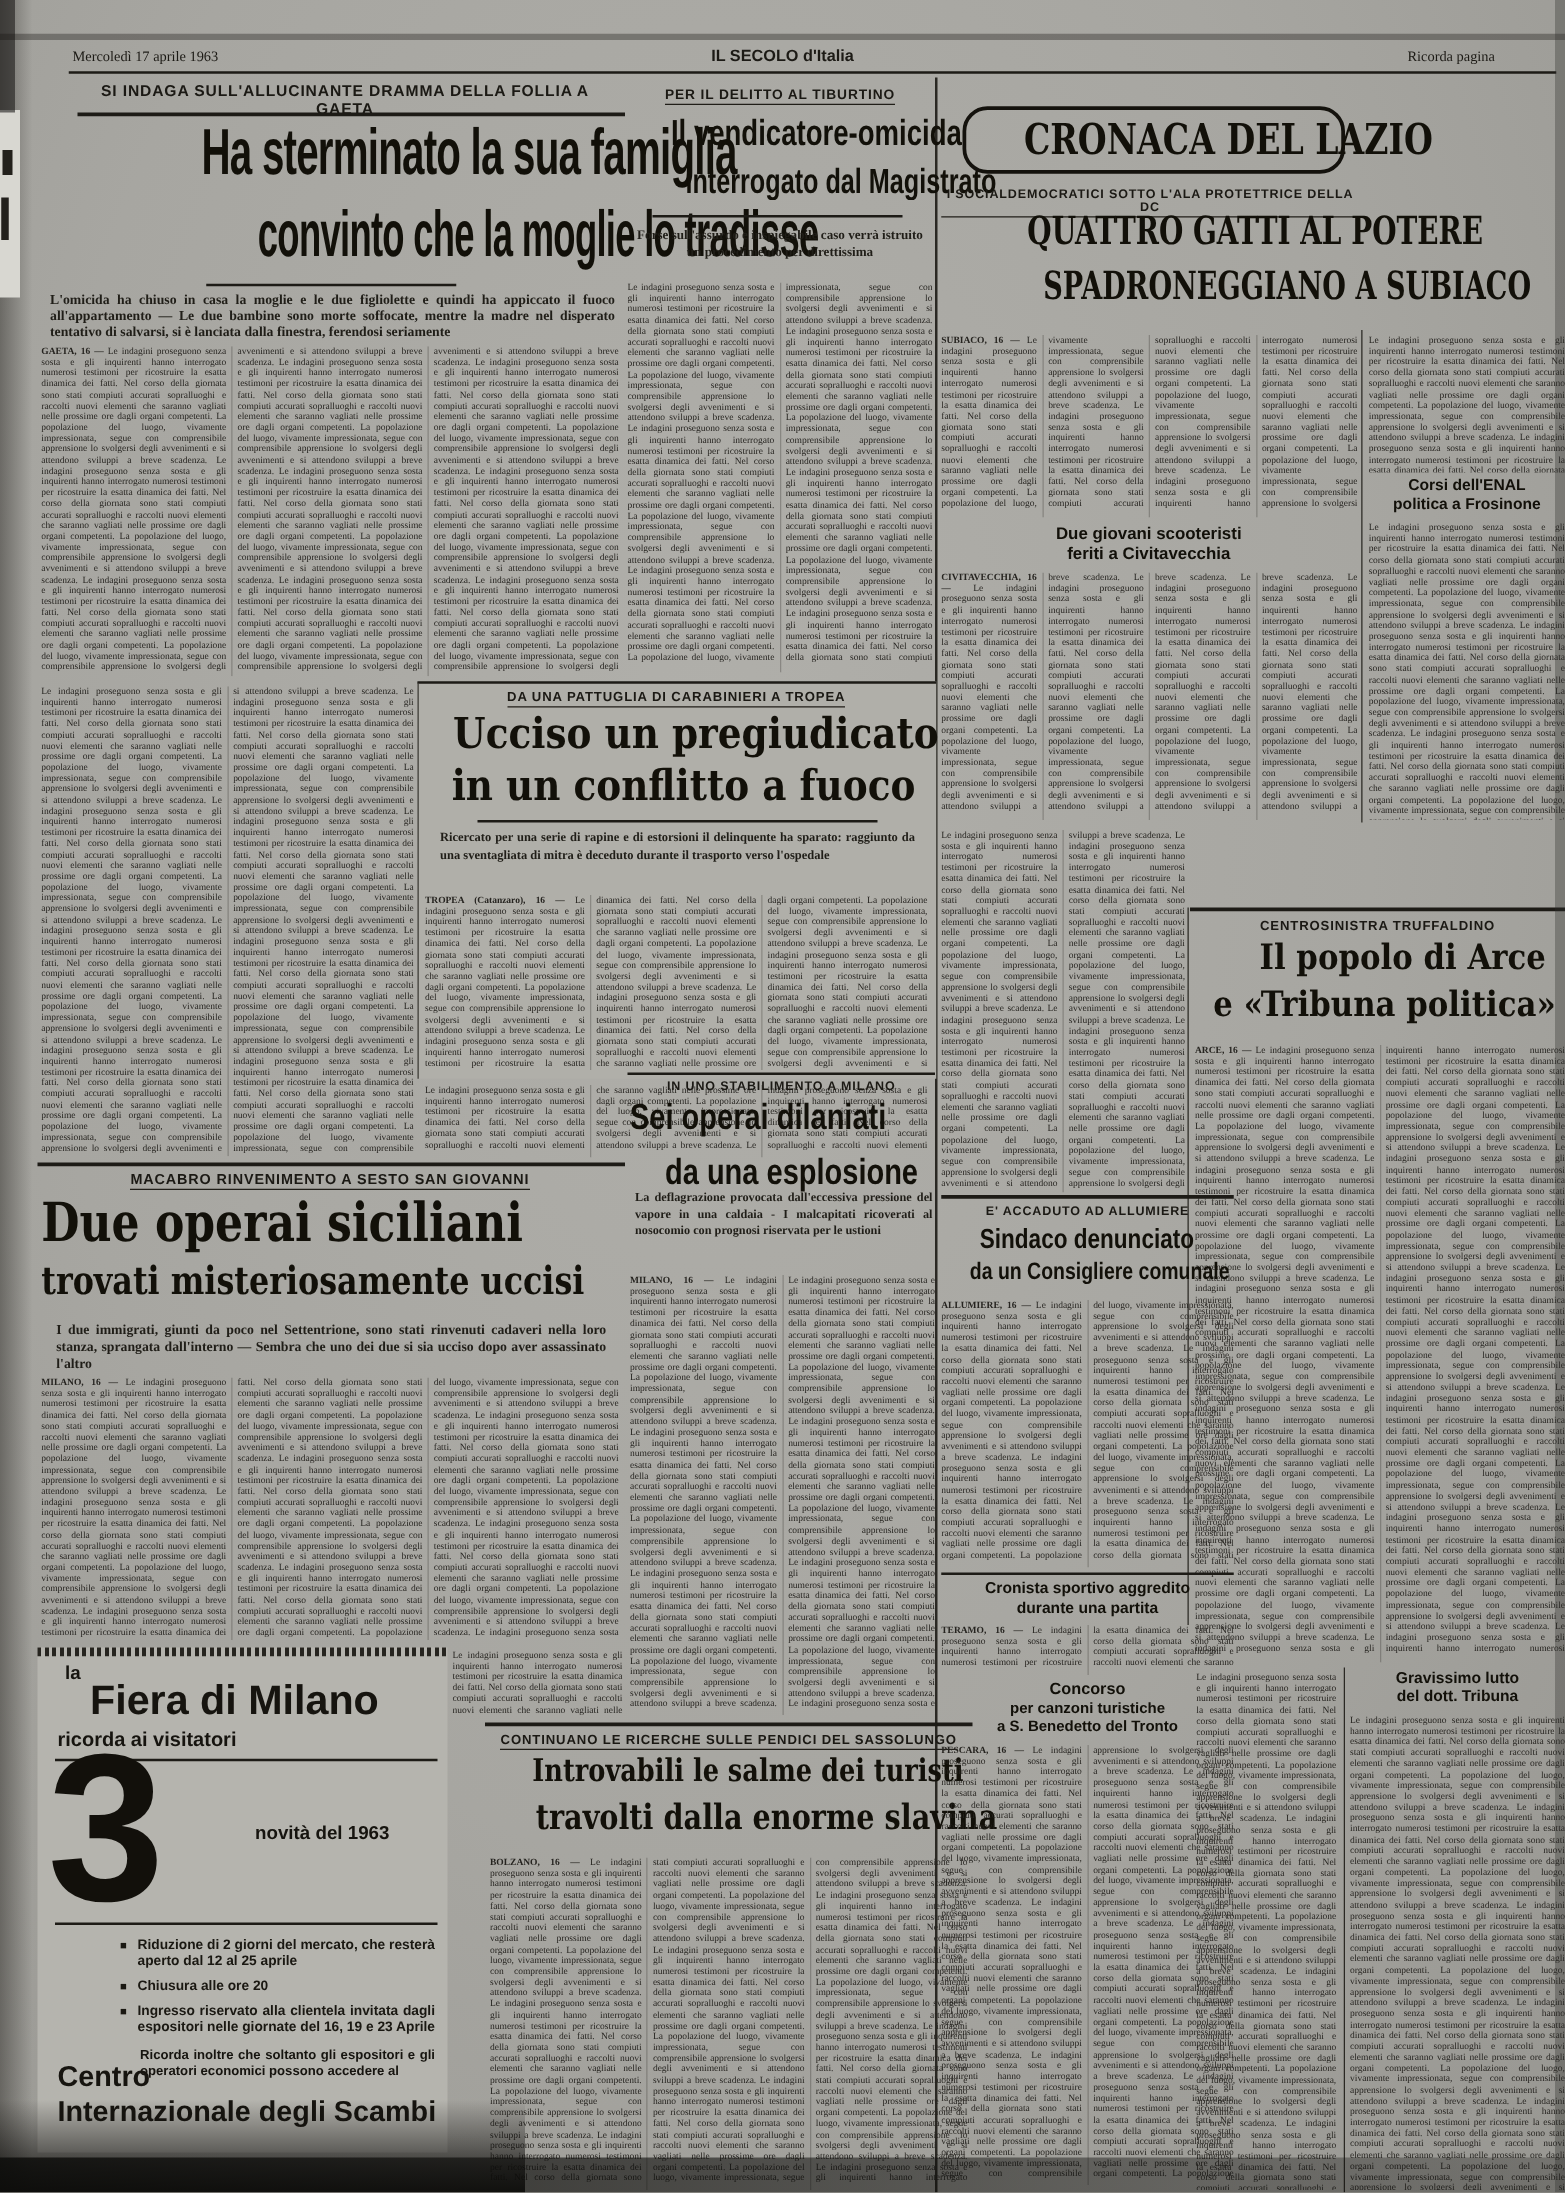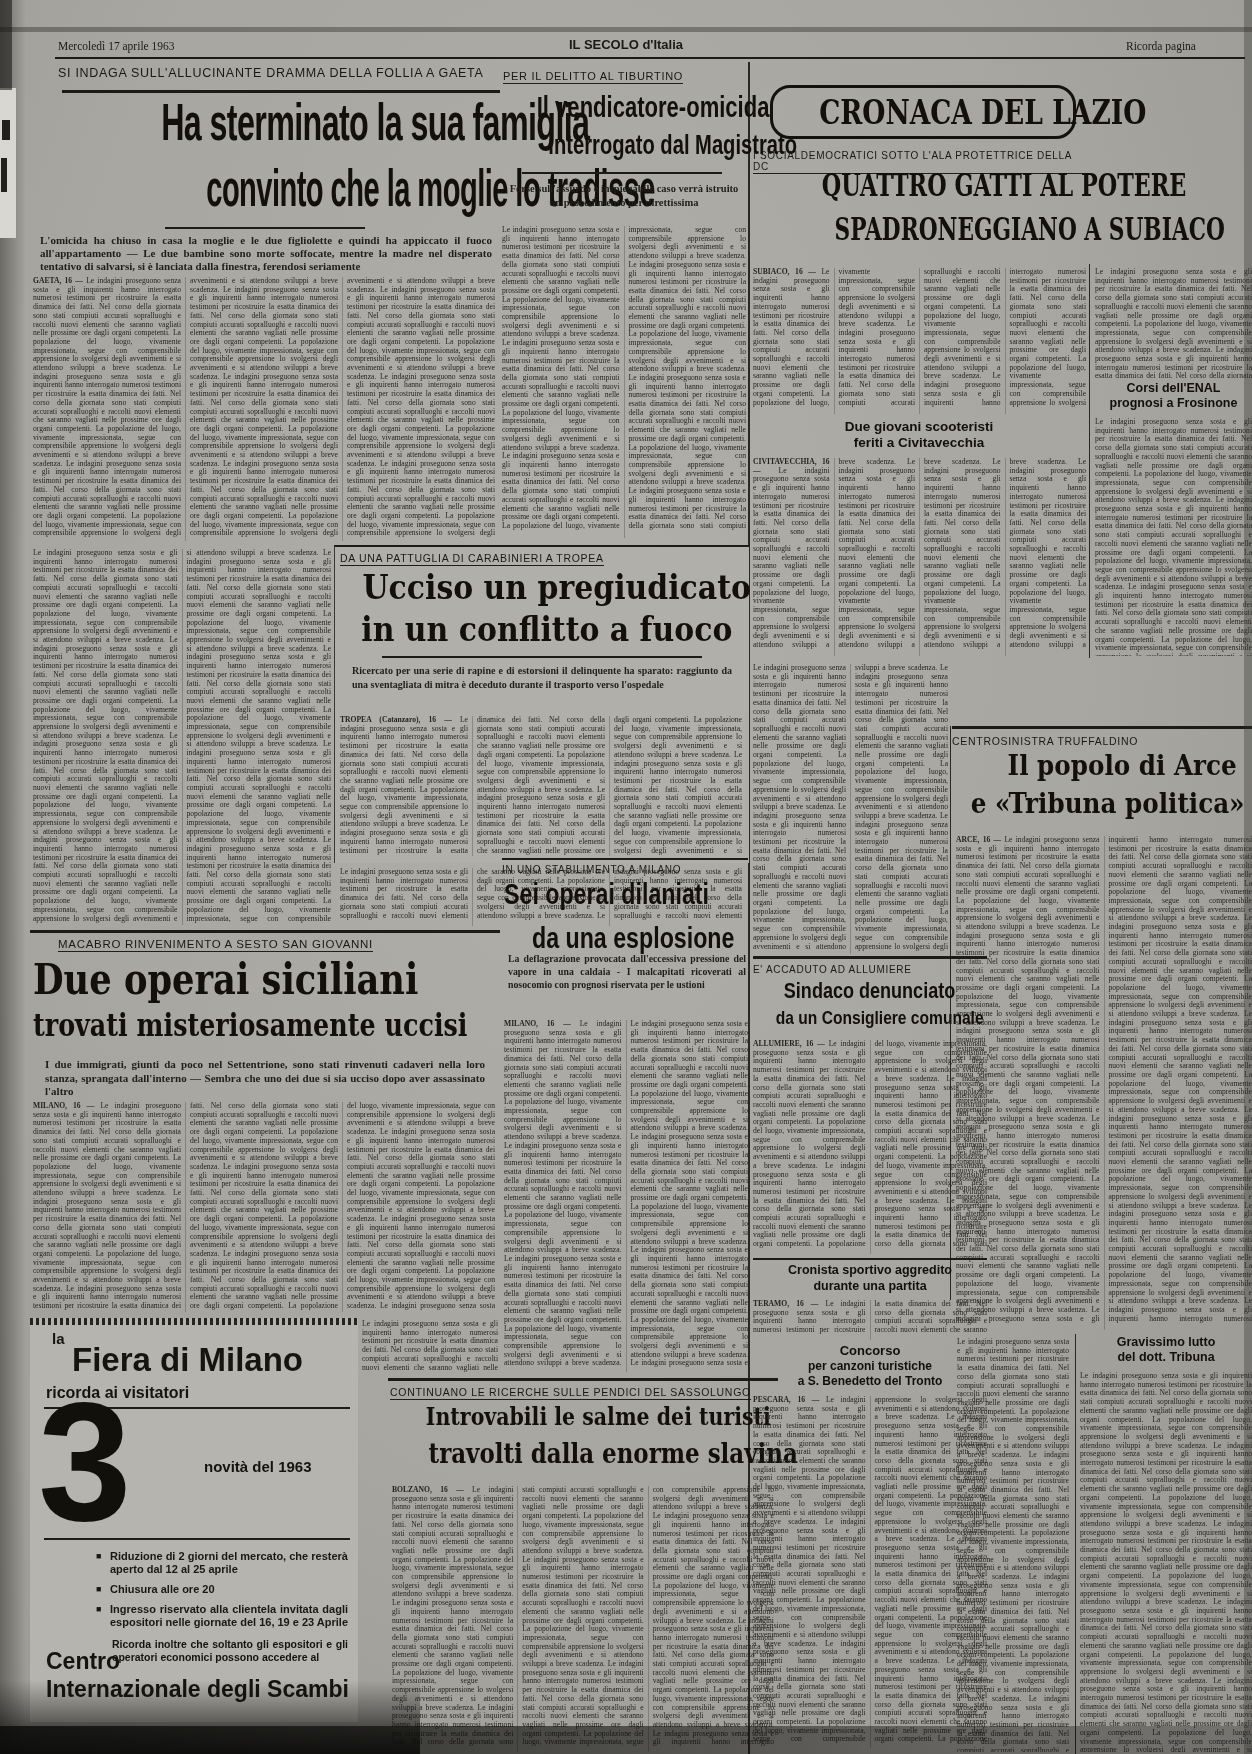--- a/index.html
+++ b/index.html
@@ -4,21 +4,21 @@
 <style>
   html,body{margin:0;padding:0;background:#6b6a66;}
   #page{position:relative;width:1252px;height:1754px;margin:0 auto;overflow:hidden;
     background:#a7a6a1;
     background-image:radial-gradient(ellipse at 45% 35%, #b0afaa 0%, #a7a6a1 55%, #989792 100%);
     font-family:"Liberation Serif", serif;color:#1c1a15;}
   .abs{position:absolute;}
   .rule-h{background:#1d1b16;}
   .rule-v{background:#2a2823;}
   
-  .kick{font-family:"Liberation Sans",sans-serif;font-weight:normal;
+  .kick{font-family:"Liberation Sans",sans-serif;font-weight:bold;text-align:center;
     color:#1b1914;letter-spacing:0.7px;}
   .ku{display:inline-block;border-bottom:1.5px solid #201e18;padding-bottom:1px;}
   
   .hl{font-weight:bold;color:#121009;text-align:center;line-height:1.02;}
   .hl-left{text-align:left;}
   .sans{font-family:"Liberation Sans",sans-serif;}
   .serif{font-family:"DejaVu Serif",serif;}
   .cx{display:inline-block;white-space:nowrap;transform-origin:50% 50%;}
   .cxl{display:inline-block;white-space:nowrap;transform-origin:0 50%;}
   
@@ -80,21 +80,21 @@
   <div class="abs bt c4" style="left:753px;top:268px;width:333px;height:146px;"><span class="lead">SUBIACO, 16 — </span><span>Le indagini proseguono senza sosta e gli inquirenti hanno interrogato numerosi testimoni per ricostruire la esatta dinamica dei fatti. Nel corso della giornata sono stati compiuti accurati sopralluoghi e raccolti nuovi elementi che saranno vagliati nelle prossime ore dagli organi competenti. La popolazione del luogo, vivamente impressionata, segue con comprensibile apprensione lo svolgersi degli avvenimenti e si attendono sviluppi a breve scadenza. Le indagini proseguono senza sosta e gli inquirenti hanno interrogato numerosi testimoni per ricostruire la esatta dinamica dei fatti. Nel corso della giornata sono stati compiuti accurati sopralluoghi e raccolti nuovi elementi che saranno vagliati nelle prossime ore dagli organi competenti. La popolazione del luogo, vivamente impressionata, segue con comprensibile apprensione lo svolgersi degli avvenimenti e si attendono sviluppi a breve scadenza. Le indagini proseguono senza sosta e gli inquirenti hanno interrogato numerosi testimoni per ricostruire la esatta dinamica dei fatti. Nel corso della giornata sono stati compiuti accurati sopralluoghi e raccolti nuovi elementi che saranno vagliati nelle prossime ore dagli organi competenti. La popolazione del luogo, vivamente impressionata, segue con comprensibile apprensione lo svolgersi degli avvenimenti e si attendono sviluppi a breve scadenza. Le indagini proseguono senza sosta e gli inquirenti hanno interrogato numerosi testimoni per ricostruire la esatta dinamica dei fatti. Nel corso della giornata sono stati compiuti accurati sopralluoghi e raccolti nuovi elementi che saranno vagliati nelle prossime ore dagli organi competenti. La popolazione del luogo, vivamente impressionata, segue con comprensibile apprensione lo svolgersi degli avvenimenti e si attendono sviluppi a breve scadenza. Le indagini proseguono senza sosta e gli inquirenti hanno interrogato numerosi testimoni per ricostruire la esatta dinamica dei fatti. Nel corso della giornata sono stati compiuti accurati sopralluoghi e raccolti nuovi elementi che saranno vagliati nelle prossime ore dagli organi competenti. La popolazione del luogo, vivamente impressionata, segue con comprensibile apprensione lo svolgersi degli avvenimenti e si attendono sviluppi a breve scadenza. Le indagini proseguono senza sosta e gli inquirenti hanno interrogato numerosi testimoni per ricostruire la esatta dinamica dei fatti. Nel corso della giornata sono stati compiuti accurati sopralluoghi e raccolti nuovi elementi che saranno vagliati nelle prossime ore dagli organi competenti. La popolazione del luogo, vivamente impressionata, segue con comprensibile apprensione lo svolgersi degli avvenimenti e si attendono sviluppi a breve scadenza.</span></div>
 
   <div class="abs hl sans" style="left:795px;top:420px;width:248px;font-size:13.5px;"><span>Due giovani scooteristi</span></div>
   <div class="abs hl sans" style="left:795px;top:436px;width:248px;font-size:13.5px;"><span>feriti a Civitavecchia</span></div>
   <div class="abs bt c4" style="left:753px;top:458px;width:333px;height:198px;"><span class="lead">CIVITAVECCHIA, 16 — </span><span>Le indagini proseguono senza sosta e gli inquirenti hanno interrogato numerosi testimoni per ricostruire la esatta dinamica dei fatti. Nel corso della giornata sono stati compiuti accurati sopralluoghi e raccolti nuovi elementi che saranno vagliati nelle prossime ore dagli organi competenti. La popolazione del luogo, vivamente impressionata, segue con comprensibile apprensione lo svolgersi degli avvenimenti e si attendono sviluppi a breve scadenza. Le indagini proseguono senza sosta e gli inquirenti hanno interrogato numerosi testimoni per ricostruire la esatta dinamica dei fatti. Nel corso della giornata sono stati compiuti accurati sopralluoghi e raccolti nuovi elementi che saranno vagliati nelle prossime ore dagli organi competenti. La popolazione del luogo, vivamente impressionata, segue con comprensibile apprensione lo svolgersi degli avvenimenti e si attendono sviluppi a breve scadenza. Le indagini proseguono senza sosta e gli inquirenti hanno interrogato numerosi testimoni per ricostruire la esatta dinamica dei fatti. Nel corso della giornata sono stati compiuti accurati sopralluoghi e raccolti nuovi elementi che saranno vagliati nelle prossime ore dagli organi competenti. La popolazione del luogo, vivamente impressionata, segue con comprensibile apprensione lo svolgersi degli avvenimenti e si attendono sviluppi a breve scadenza. Le indagini proseguono senza sosta e gli inquirenti hanno interrogato numerosi testimoni per ricostruire la esatta dinamica dei fatti. Nel corso della giornata sono stati compiuti accurati sopralluoghi e raccolti nuovi elementi che saranno vagliati nelle prossime ore dagli organi competenti. La popolazione del luogo, vivamente impressionata, segue con comprensibile apprensione lo svolgersi degli avvenimenti e si attendono sviluppi a breve scadenza. Le indagini proseguono senza sosta e gli inquirenti hanno interrogato numerosi testimoni per ricostruire la esatta dinamica dei fatti. Nel corso della giornata sono stati compiuti accurati sopralluoghi e raccolti nuovi elementi che saranno vagliati nelle prossime ore dagli organi competenti. La popolazione del luogo, vivamente impressionata, segue con comprensibile apprensione lo svolgersi degli avvenimenti e si attendono sviluppi a breve scadenza. Le indagini proseguono senza sosta e gli inquirenti hanno interrogato numerosi testimoni per ricostruire la esatta dinamica dei fatti. Nel corso della giornata sono stati compiuti accurati sopralluoghi e raccolti nuovi elementi che saranno vagliati nelle prossime ore dagli organi competenti. La popolazione del luogo, vivamente impressionata, segue con comprensibile apprensione lo svolgersi degli avvenimenti e si attendono sviluppi a breve scadenza. Le indagini proseguono senza sosta e gli inquirenti hanno interrogato numerosi testimoni per ricostruire la esatta dinamica dei fatti. Nel corso della giornata sono stati compiuti accurati sopralluoghi e raccolti nuovi elementi che saranno vagliati nelle prossime ore dagli organi competenti. La popolazione del luogo, vivamente impressionata, segue con comprensibile apprensione lo svolgersi degli avvenimenti e si attendono sviluppi a breve scadenza.</span></div>
   <div class="abs bt c2" style="left:753px;top:664px;width:195px;height:290px;"><span>Le indagini proseguono senza sosta e gli inquirenti hanno interrogato numerosi testimoni per ricostruire la esatta dinamica dei fatti. Nel corso della giornata sono stati compiuti accurati sopralluoghi e raccolti nuovi elementi che saranno vagliati nelle prossime ore dagli organi competenti. La popolazione del luogo, vivamente impressionata, segue con comprensibile apprensione lo svolgersi degli avvenimenti e si attendono sviluppi a breve scadenza. Le indagini proseguono senza sosta e gli inquirenti hanno interrogato numerosi testimoni per ricostruire la esatta dinamica dei fatti. Nel corso della giornata sono stati compiuti accurati sopralluoghi e raccolti nuovi elementi che saranno vagliati nelle prossime ore dagli organi competenti. La popolazione del luogo, vivamente impressionata, segue con comprensibile apprensione lo svolgersi degli avvenimenti e si attendono sviluppi a breve scadenza. Le indagini proseguono senza sosta e gli inquirenti hanno interrogato numerosi testimoni per ricostruire la esatta dinamica dei fatti. Nel corso della giornata sono stati compiuti accurati sopralluoghi e raccolti nuovi elementi che saranno vagliati nelle prossime ore dagli organi competenti. La popolazione del luogo, vivamente impressionata, segue con comprensibile apprensione lo svolgersi degli avvenimenti e si attendono sviluppi a breve scadenza. Le indagini proseguono senza sosta e gli inquirenti hanno interrogato numerosi testimoni per ricostruire la esatta dinamica dei fatti. Nel corso della giornata sono stati compiuti accurati sopralluoghi e raccolti nuovi elementi che saranno vagliati nelle prossime ore dagli organi competenti. La popolazione del luogo, vivamente impressionata, segue con comprensibile apprensione lo svolgersi degli avvenimenti e si attendono sviluppi a breve scadenza. Le indagini proseguono senza sosta e gli inquirenti hanno interrogato numerosi testimoni per ricostruire la esatta dinamica dei fatti. Nel corso della giornata sono stati compiuti accurati sopralluoghi e raccolti nuovi elementi che saranno vagliati nelle prossime ore dagli organi competenti. La popolazione del luogo, vivamente impressionata, segue con comprensibile apprensione lo svolgersi degli avvenimenti e si attendono sviluppi a breve scadenza. Le indagini proseguono senza sosta e gli inquirenti hanno interrogato numerosi testimoni per ricostruire la esatta dinamica dei fatti. Nel corso della giornata sono stati compiuti accurati sopralluoghi e raccolti nuovi elementi che saranno vagliati nelle prossime ore dagli organi competenti. La popolazione del luogo, vivamente impressionata, segue con comprensibile apprensione lo svolgersi degli avvenimenti e si attendono sviluppi a breve scadenza.</span></div>
 
   <div class="abs rule-v" style="left:1089px;top:264px;width:1px;height:394px;"></div>
   <div class="abs bt" style="left:1095px;top:268px;width:157px;height:110px;"><span>Le indagini proseguono senza sosta e gli inquirenti hanno interrogato numerosi testimoni per ricostruire la esatta dinamica dei fatti. Nel corso della giornata sono stati compiuti accurati sopralluoghi e raccolti nuovi elementi che saranno vagliati nelle prossime ore dagli organi competenti. La popolazione del luogo, vivamente impressionata, segue con comprensibile apprensione lo svolgersi degli avvenimenti e si attendono sviluppi a breve scadenza. Le indagini proseguono senza sosta e gli inquirenti hanno interrogato numerosi testimoni per ricostruire la esatta dinamica dei fatti. Nel corso della giornata sono stati compiuti accurati sopralluoghi e raccolti nuovi elementi che saranno vagliati nelle prossime ore dagli organi competenti. La popolazione del luogo, vivamente impressionata, segue con comprensibile apprensione lo svolgersi degli avvenimenti e si attendono sviluppi a breve scadenza. Le indagini proseguono senza sosta e gli inquirenti hanno interrogato numerosi testimoni per ricostruire la esatta dinamica dei fatti. Nel corso della giornata sono stati compiuti accurati sopralluoghi e raccolti nuovi elementi che saranno vagliati nelle prossime ore dagli organi competenti. La popolazione del luogo, vivamente impressionata, segue con comprensibile apprensione lo svolgersi degli avvenimenti e si attendono sviluppi a breve scadenza.</span></div>
   <div class="abs hl sans" style="left:1095px;top:382px;width:157px;font-size:12.5px;"><span>Corsi dell'ENAL</span></div>
-  <div class="abs hl sans" style="left:1095px;top:397px;width:157px;font-size:12.5px;"><span>prognosi a Frosinone</span></div>
+  <div class="abs hl sans" style="left:1095px;top:397px;width:157px;font-size:12.5px;"><span>politica a Frosinone</span></div>
   <div class="abs bt" style="left:1095px;top:418px;width:157px;height:238px;"><span>Le indagini proseguono senza sosta e gli inquirenti hanno interrogato numerosi testimoni per ricostruire la esatta dinamica dei fatti. Nel corso della giornata sono stati compiuti accurati sopralluoghi e raccolti nuovi elementi che saranno vagliati nelle prossime ore dagli organi competenti. La popolazione del luogo, vivamente impressionata, segue con comprensibile apprensione lo svolgersi degli avvenimenti e si attendono sviluppi a breve scadenza. Le indagini proseguono senza sosta e gli inquirenti hanno interrogato numerosi testimoni per ricostruire la esatta dinamica dei fatti. Nel corso della giornata sono stati compiuti accurati sopralluoghi e raccolti nuovi elementi che saranno vagliati nelle prossime ore dagli organi competenti. La popolazione del luogo, vivamente impressionata, segue con comprensibile apprensione lo svolgersi degli avvenimenti e si attendono sviluppi a breve scadenza. Le indagini proseguono senza sosta e gli inquirenti hanno interrogato numerosi testimoni per ricostruire la esatta dinamica dei fatti. Nel corso della giornata sono stati compiuti accurati sopralluoghi e raccolti nuovi elementi che saranno vagliati nelle prossime ore dagli organi competenti. La popolazione del luogo, vivamente impressionata, segue con comprensibile apprensione lo svolgersi degli avvenimenti e si attendono sviluppi a breve scadenza. Le indagini proseguono senza sosta e gli inquirenti hanno interrogato numerosi testimoni per ricostruire la esatta dinamica dei fatti. Nel corso della giornata sono stati compiuti accurati sopralluoghi e raccolti nuovi elementi che saranno vagliati nelle prossime ore dagli organi competenti. La popolazione del luogo, vivamente impressionata, segue con comprensibile apprensione lo svolgersi degli avvenimenti e si attendono sviluppi a breve scadenza. Le indagini proseguono senza sosta e gli inquirenti hanno interrogato numerosi testimoni per ricostruire la esatta dinamica dei fatti. Nel corso della giornata sono stati compiuti accurati sopralluoghi e raccolti nuovi elementi che saranno vagliati nelle prossime ore dagli organi competenti. La popolazione del luogo, vivamente impressionata, segue con comprensibile apprensione lo svolgersi degli avvenimenti e si attendono sviluppi a breve scadenza.</span></div>
 
   <div class="abs boxpaper" style="left:334px;top:545px;width:414px;height:316px;border-top:2.5px solid #1d1b16;border-left:1px solid #3a3833;"></div>
   <div class="abs kick" style="left:340px;top:552px;width:402px;font-size:10.5px;"><span class="ku">DA UNA PATTUGLIA DI CARABINIERI A TROPEA</span></div>
   <div class="abs hl serif" style="left:336px;top:570px;width:410px;font-size:34px;"><span class="cx" style="transform:scaleX(0.88);">Ucciso un pregiudicato</span></div>
   <div class="abs hl serif" style="left:336px;top:612px;width:410px;font-size:34px;"><span class="cx" style="transform:scaleX(0.88);">in un conflitto a fuoco</span></div>
   <div class="abs rule-h" style="left:382px;top:656px;width:320px;height:2px;"></div>
   <div class="abs deck" style="left:352px;top:664px;width:380px;font-size:10px;line-height:14px;">Ricercato per una serie di rapine e di estorsioni il delinquente ha sparato: raggiunto da una sventagliata di mitra è deceduto durante il trasporto verso l'ospedale</div>
   <div class="abs bt c3" style="left:340px;top:716px;width:402px;height:140px;"><span class="lead">TROPEA (Catanzaro), 16 — </span><span>Le indagini proseguono senza sosta e gli inquirenti hanno interrogato numerosi testimoni per ricostruire la esatta dinamica dei fatti. Nel corso della giornata sono stati compiuti accurati sopralluoghi e raccolti nuovi elementi che saranno vagliati nelle prossime ore dagli organi competenti. La popolazione del luogo, vivamente impressionata, segue con comprensibile apprensione lo svolgersi degli avvenimenti e si attendono sviluppi a breve scadenza. Le indagini proseguono senza sosta e gli inquirenti hanno interrogato numerosi testimoni per ricostruire la esatta dinamica dei fatti. Nel corso della giornata sono stati compiuti accurati sopralluoghi e raccolti nuovi elementi che saranno vagliati nelle prossime ore dagli organi competenti. La popolazione del luogo, vivamente impressionata, segue con comprensibile apprensione lo svolgersi degli avvenimenti e si attendono sviluppi a breve scadenza. Le indagini proseguono senza sosta e gli inquirenti hanno interrogato numerosi testimoni per ricostruire la esatta dinamica dei fatti. Nel corso della giornata sono stati compiuti accurati sopralluoghi e raccolti nuovi elementi che saranno vagliati nelle prossime ore dagli organi competenti. La popolazione del luogo, vivamente impressionata, segue con comprensibile apprensione lo svolgersi degli avvenimenti e si attendono sviluppi a breve scadenza. Le indagini proseguono senza sosta e gli inquirenti hanno interrogato numerosi testimoni per ricostruire la esatta dinamica dei fatti. Nel corso della giornata sono stati compiuti accurati sopralluoghi e raccolti nuovi elementi che saranno vagliati nelle prossime ore dagli organi competenti. La popolazione del luogo, vivamente impressionata, segue con comprensibile apprensione lo svolgersi degli avvenimenti e si attendono sviluppi a breve scadenza. Le indagini proseguono senza sosta e gli inquirenti hanno interrogato numerosi testimoni per ricostruire la esatta dinamica dei fatti. Nel corso della giornata sono stati compiuti accurati sopralluoghi e raccolti nuovi elementi che saranno vagliati nelle prossime ore dagli organi competenti. La popolazione del luogo, vivamente impressionata, segue con comprensibile apprensione lo svolgersi degli avvenimenti e si attendono sviluppi a breve scadenza. Le indagini proseguono senza sosta e gli inquirenti hanno interrogato numerosi testimoni per ricostruire la esatta dinamica dei fatti. Nel corso della giornata sono stati compiuti accurati sopralluoghi e raccolti nuovi elementi che saranno vagliati nelle prossime ore dagli organi competenti. La popolazione del luogo, vivamente impressionata, segue con comprensibile apprensione lo svolgersi degli avvenimenti e si attendono sviluppi a breve scadenza.</span></div>
   <div class="abs bt c3" style="left:340px;top:868px;width:402px;height:58px;"><span>Le indagini proseguono senza sosta e gli inquirenti hanno interrogato numerosi testimoni per ricostruire la esatta dinamica dei fatti. Nel corso della giornata sono stati compiuti accurati sopralluoghi e raccolti nuovi elementi che saranno vagliati nelle prossime ore dagli organi competenti. La popolazione del luogo, vivamente impressionata, segue con comprensibile apprensione lo svolgersi degli avvenimenti e si attendono sviluppi a breve scadenza. Le indagini proseguono senza sosta e gli inquirenti hanno interrogato numerosi testimoni per ricostruire la esatta dinamica dei fatti. Nel corso della giornata sono stati compiuti accurati sopralluoghi e raccolti nuovi elementi che saranno vagliati nelle prossime ore dagli organi competenti. La popolazione del luogo, vivamente impressionata, segue con comprensibile apprensione lo svolgersi degli avvenimenti e si attendono sviluppi a breve scadenza. Le indagini proseguono senza sosta e gli inquirenti hanno interrogato numerosi testimoni per ricostruire la esatta dinamica dei fatti. Nel corso della giornata sono stati compiuti accurati sopralluoghi e raccolti nuovi elementi che saranno vagliati nelle prossime ore dagli organi competenti. La popolazione del luogo, vivamente impressionata, segue con comprensibile apprensione lo svolgersi degli avvenimenti e si attendono sviluppi a breve scadenza.</span></div>

